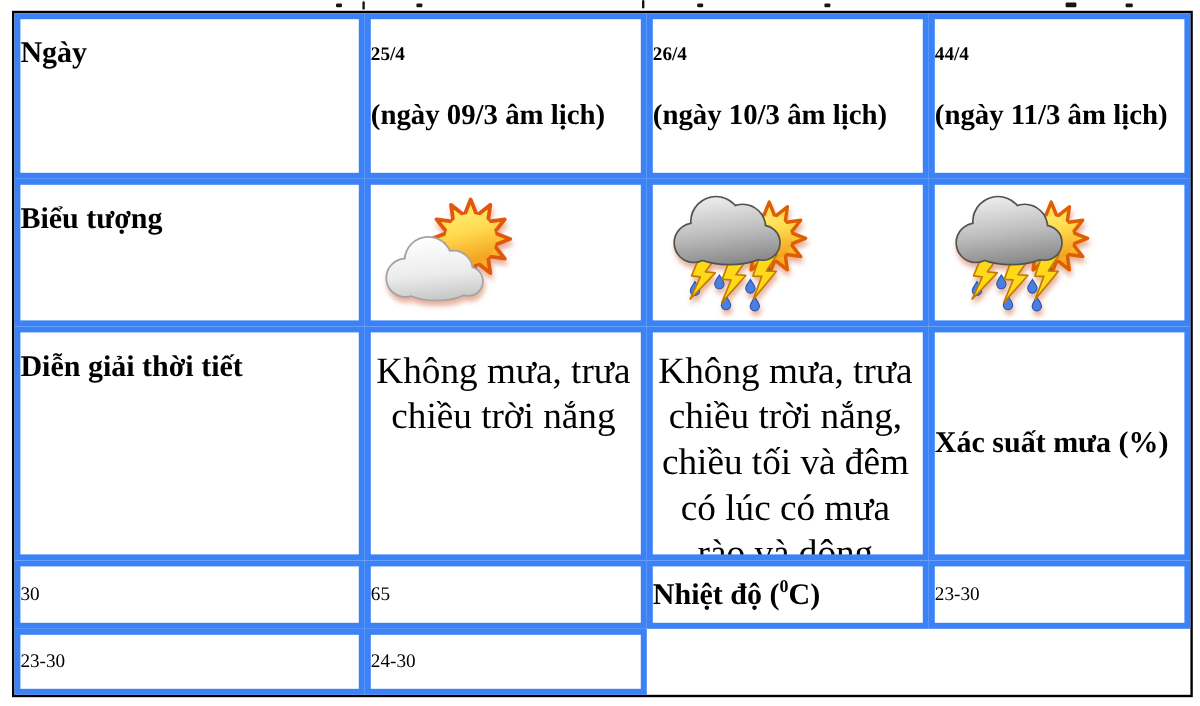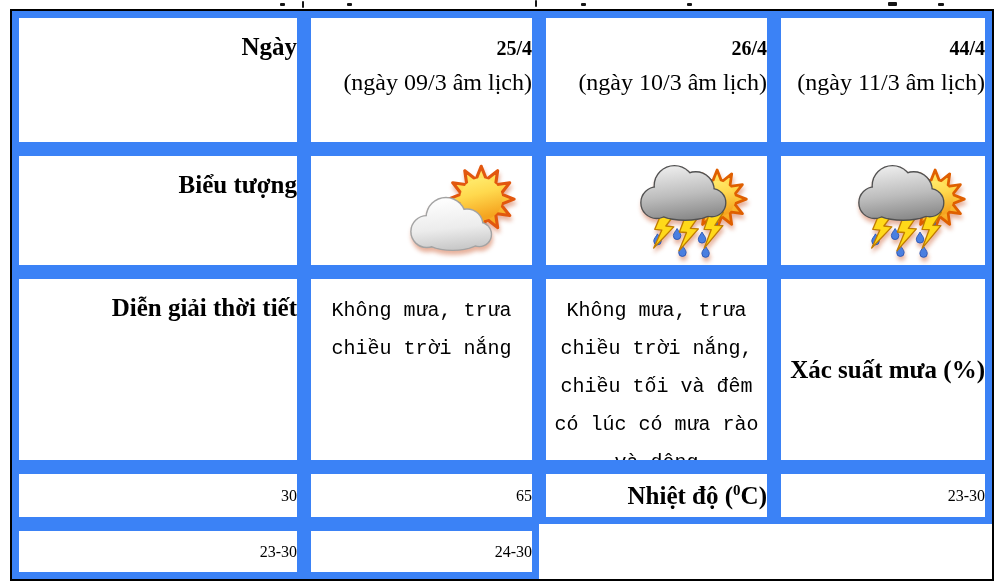--- a/index.html
+++ b/index.html
@@ -7,29 +7,29 @@
     font-family:"Liberation Serif","DejaVu Serif",serif; color:#000; }
   .page { position:relative; width:1000px; height:588px; background:#fff; }
 
   .speck { position:absolute; background:#151515; border-radius:1px; }
 
   .wtable { position:absolute; left:10px; top:9px; width:984px; height:572px;
     border:2px solid #000; display:grid;
     grid-template-columns:292px 235px 235px 218px;
     grid-template-rows:138px 123px 195px 57px 55px; background:#fff; }
 
-  .cell { border:7px solid #3b82f6; display:flex; flex-direction:column;
-    align-items:flex-end; text-align:center; overflow:hidden; }
+  .cell { border:5px solid #3b82f6; display:flex; flex-direction:column;
+    align-items:flex-start; text-align:center; overflow:hidden; }
   .top { justify-content:flex-start; padding-top:13px; }
   .mid { justify-content:center; }
 
   .rowlabel { font-weight:bold; font-size:25px; line-height:32px; }
-  .date { font-weight:bold; font-size:20px; line-height:34px; margin-bottom:1px; }
-  .lunar { font-weight:normal; font-size:24px; line-height:33px; max-width:214px; }
-  .desc { font-size:20px; line-height:38px; max-width:221px; padding:0 2px;font-family:Liberation Mono, monospace; }
+  .date { font-weight:bold; font-size:16px; line-height:34px; margin-bottom:17px; }
+  .lunar { font-weight:bold; font-size:24px; line-height:33px; max-width:214px; }
+  .desc { font-size:31px; line-height:38px; max-width:221px; padding:0 2px; }
   .val { font-size:16px; line-height:30px; }
   sup.deg { font-size:15px; line-height:0; vertical-align:super; }
 
   .icon-cell { padding-top:4px; }
   svg.wicon { display:block; }
   .shadow-warm { filter:drop-shadow(1px 4px 2px rgba(202,82,36,0.45)); }
 </style>
 </head>
 <body>
 

